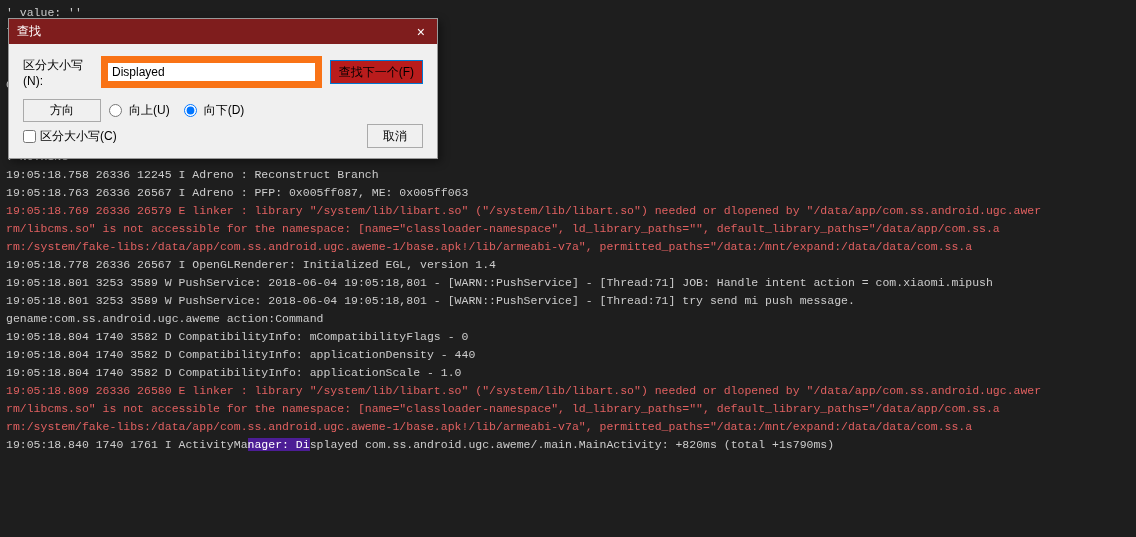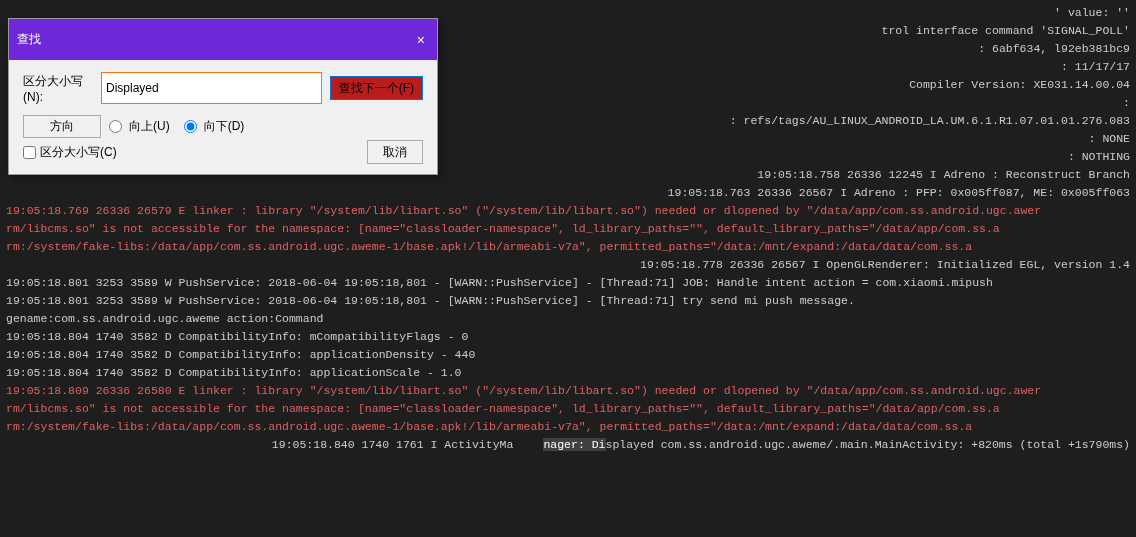--- a/index.html
+++ b/index.html
@@ -26,27 +26,26 @@
       white-space: nowrap;
     }
 
     .log-line {
       white-space: nowrap;
       overflow: hidden;
     }
 
     .log-line.error { color: #e06060; }
     .log-line.warn { color: #cccccc; }
-    .log-line.info { color: #cccccc; text-align: right; }
+    .log-line.info { color: #cccccc; }
     .log-line.debug { color: #cccccc; }
 
     .highlight-blue {
-      background: #404040;
+      background: #4c1d95;
       color: #ffffff;
-      margin-left: 30px;
     }
 
     
     .dialog-overlay {
       position: absolute;
       top: 0; left: 0; right: 0; bottom: 0;
       z-index: 10;
     }
 
     
@@ -58,23 +57,23 @@
       background: #f0f0f0;
       border: 1px solid #999;
       box-shadow: 3px 3px 8px rgba(0,0,0,0.4);
       font-family: "Microsoft YaHei", "SimHei", Arial, sans-serif;
       font-size: 13px;
       color: #000;
       z-index: 20;
     }
 
     .dialog-titlebar {
-      background: #6d28d9;
+      background: #7f1d1d;
       color: white;
-      padding: 12px 8px;
+      padding: 4px 8px;
       display: flex;
       justify-content: space-between;
       align-items: center;
       font-size: 12px;
     }
 
     .dialog-title {
       font-weight: normal;
     }
 
@@ -100,21 +99,21 @@
 
     .find-label {
       width: 78px;
       font-size: 12px;
       color: #000;
     }
 
     .find-input {
       flex: 1;
       height: 32px;
-      border: 1px solid #f97316;
+      border: 7px solid #f97316;
       padding: 2px 4px;
       font-size: 12px;
       background: white;
       outline: none;
     }
 
     .btn-find-next {
       margin-left: 8px;
       min-width: 90px;
       height: 24px;

